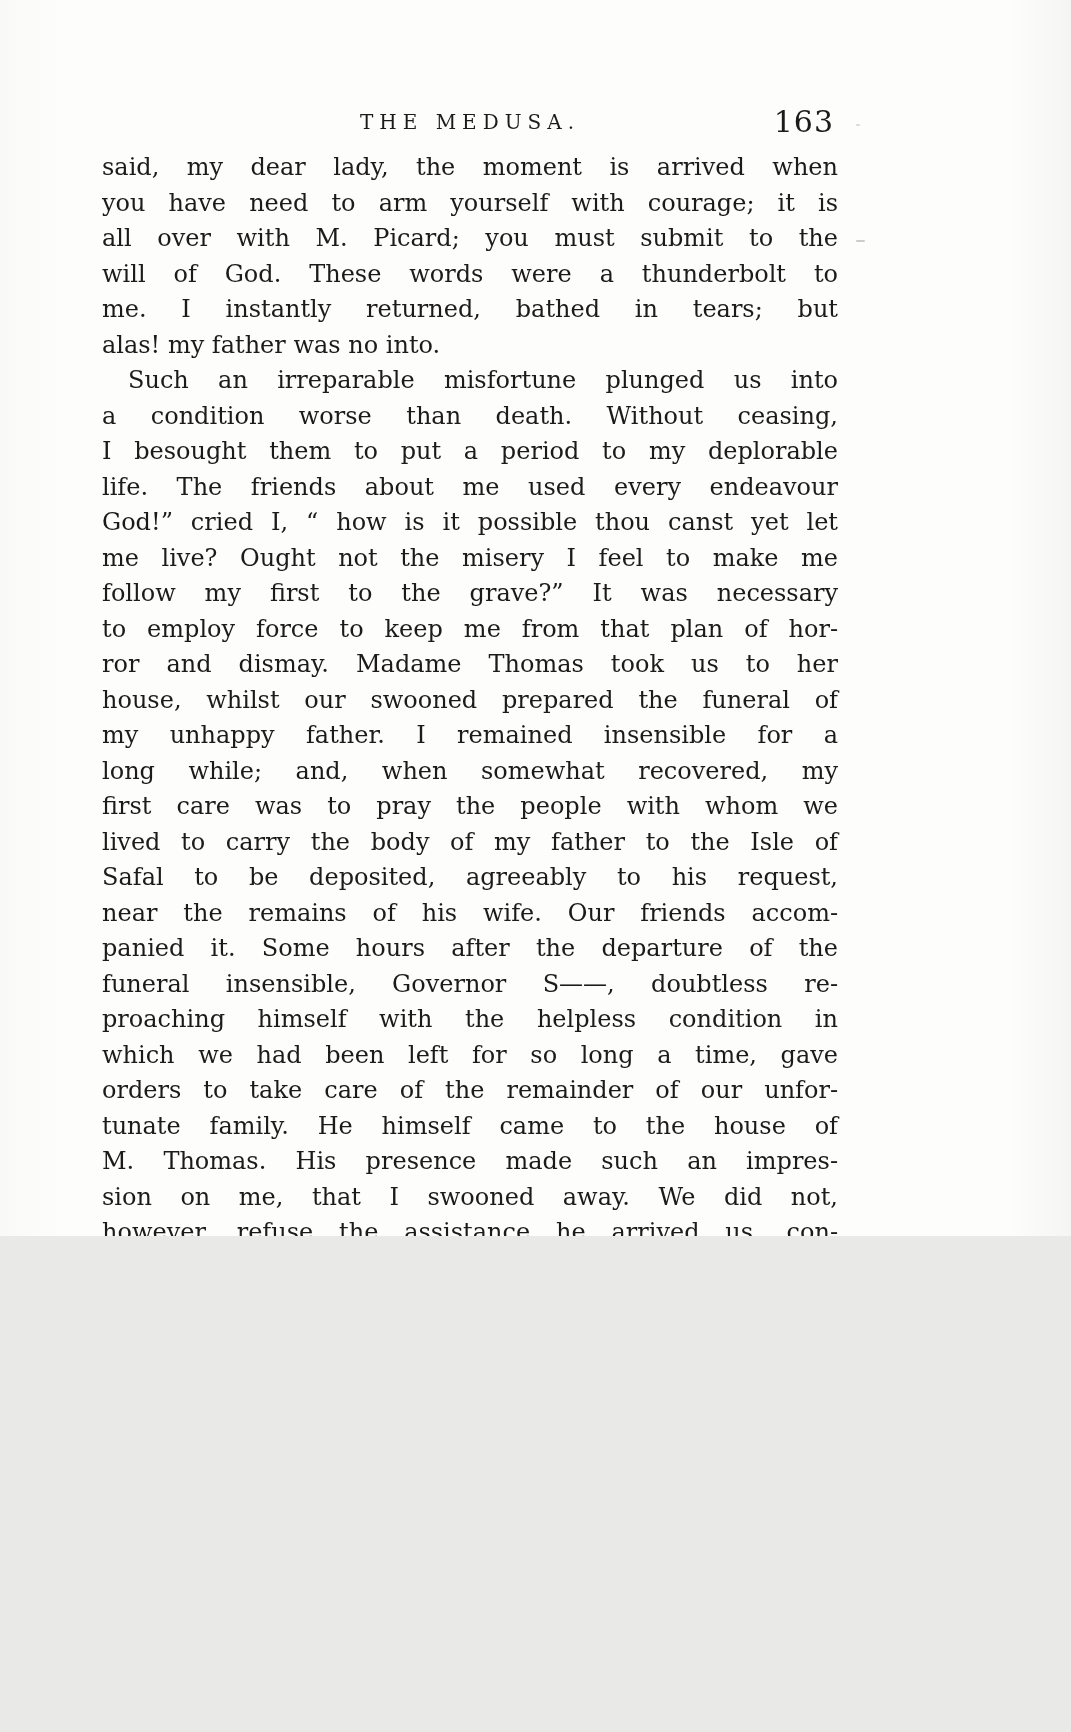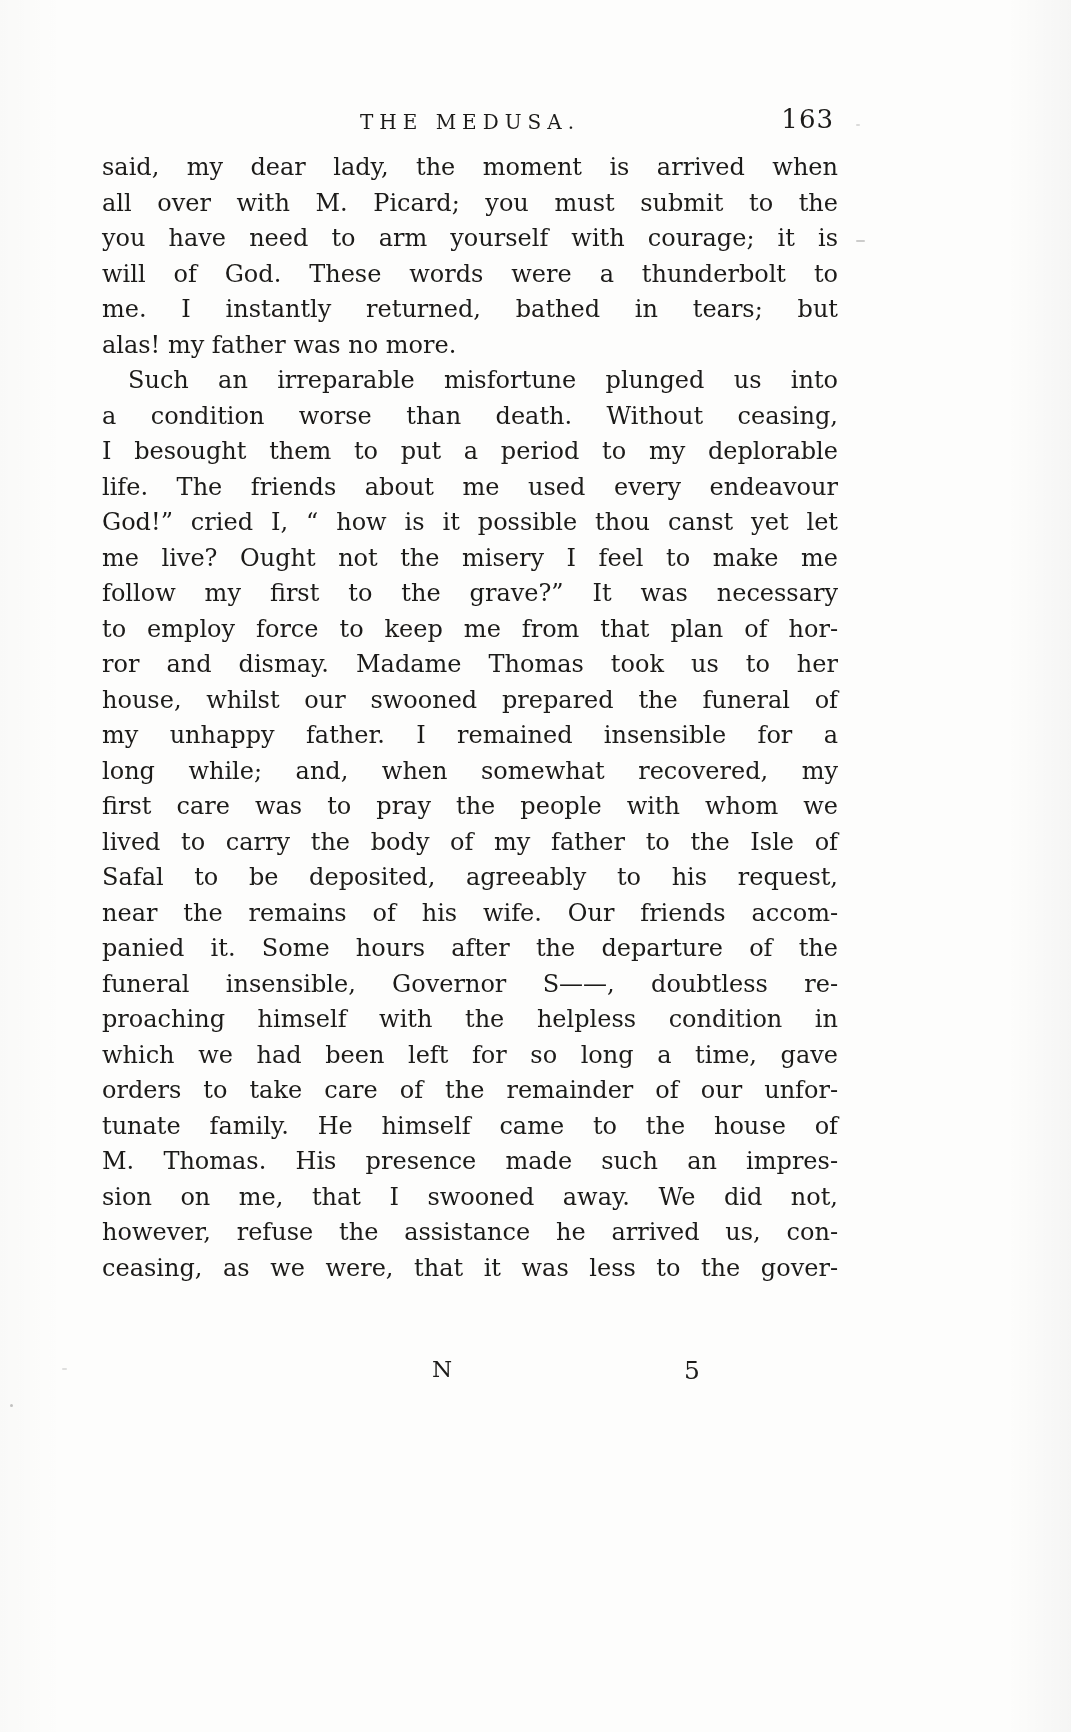--- a/index.html
+++ b/index.html
@@ -3,21 +3,21 @@
 <meta charset="utf-8">
 <style>
   html, body {
     margin: 0;
     padding: 0;
     background: #e9e9e7;
   }
   .page {
     position: relative;
     width: 1071px;
-    height: 1732px;
+    height: 1236px;
     margin: 0 auto;
     background: #fdfdfc;
     background-image: linear-gradient(to right, rgba(0,0,0,0.015), rgba(0,0,0,0) 6%, rgba(0,0,0,0) 94%, rgba(0,0,0,0.03));
     font-family: "DejaVu Serif", "Liberation Serif", serif;
     color: #1c1b19;
     overflow: hidden;
   }
   .content {
     position: absolute;
     left: 102px;
@@ -34,21 +34,21 @@
     right: 0;
     text-align: center;
     font-size: 20px;
     letter-spacing: 6px;
     top: 6px;
   }
   .page-number {
     position: absolute;
     right: 4px;
     top: 0;
-    font-size: 26px;
+    font-size: 30px;
     letter-spacing: 1px;
   }
   .body {
     font-size: 24px;
     line-height: 35.5px;
   }
   .paragraph { margin: 0; }
   .line {
     text-align: justify;
     text-align-last: justify;
@@ -91,25 +91,25 @@
 
   <div class="content">
     <div class="header">
       <span class="running-title">THE MEDUSA.</span>
       <span class="page-number">163</span>
     </div>
 
     <div class="body">
         <div class="paragraph">
           <div class="line">said, my dear lady, the moment is arrived when</div>
+          <div class="line">you have need to arm yourself with courage; it is</div>
           <div class="line">all over with M. Picard; you must submit to the</div>
-          <div class="line">you have need to arm yourself with courage; it is</div>
           <div class="line">will of God.  These words were a thunderbolt to</div>
           <div class="line">me.  I instantly returned, bathed in tears; but</div>
-          <div class="line last">alas! my father was no more.</div>
+          <div class="line last">alas! my father was no into.</div>
         </div>
         <div class="paragraph">
           <div class="line indent">Such an irreparable misfortune plunged us into</div>
           <div class="line">a condition worse than death.  Without ceasing,</div>
           <div class="line">I besought them to put a period to my deplorable</div>
           <div class="line">life.  The friends about me used every endeavour</div>
           <div class="line">God!” cried I, “ how is it possible thou canst yet let</div>
           <div class="line">me live?  Ought not the misery I feel to make me</div>
           <div class="line">follow my first to the grave?”  It was necessary</div>
           <div class="line">to employ force to keep me from that plan of hor-</div>

